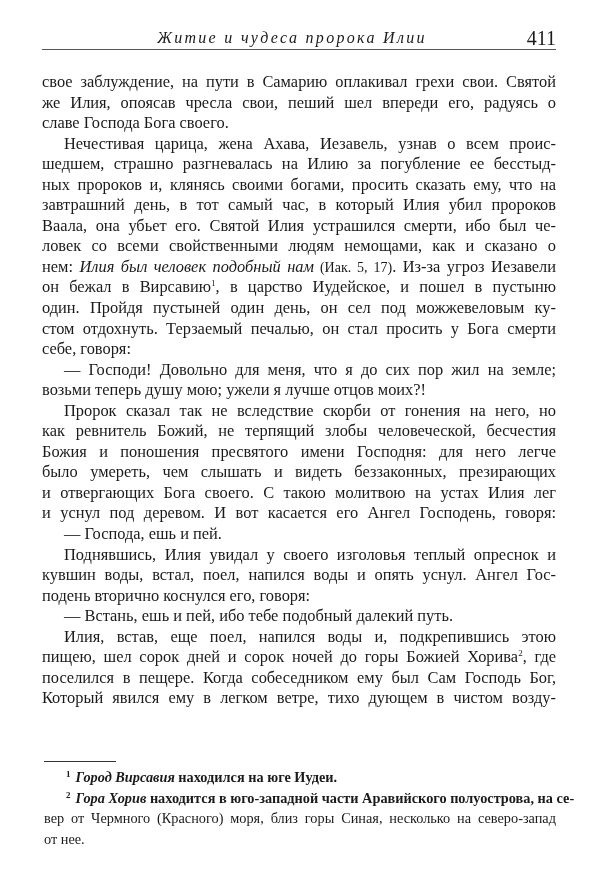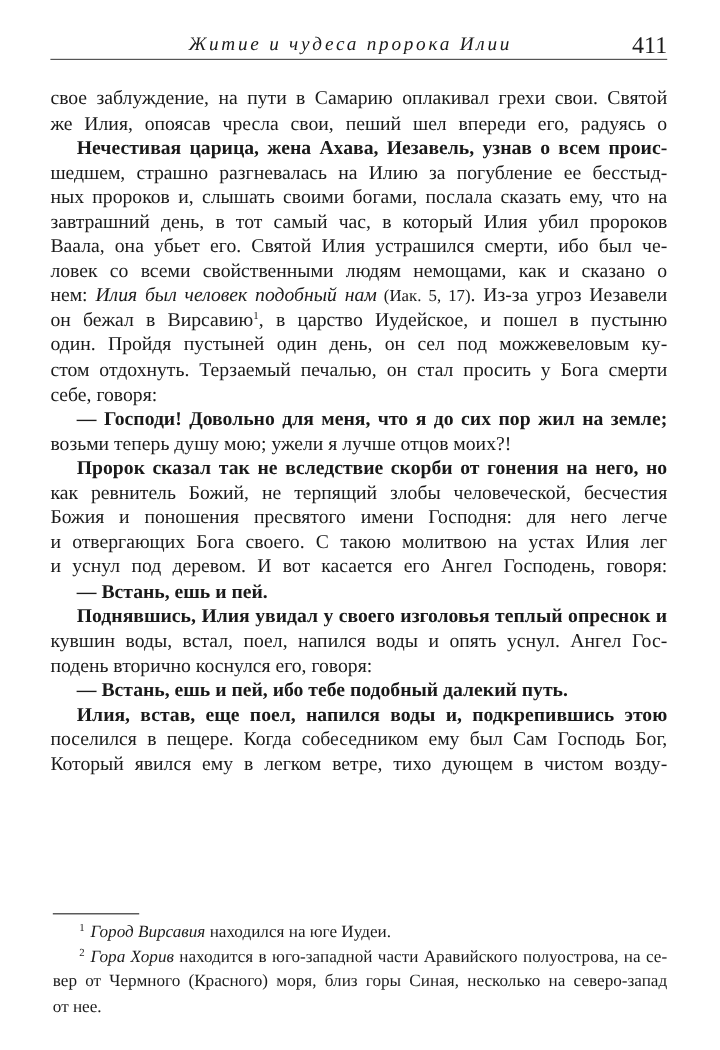--- a/index.html
+++ b/index.html
@@ -7,68 +7,71 @@
          font-family: "Liberation Serif", "DejaVu Serif", serif; color: #1a1a1a; }
   .header { position: absolute; left: 42px; top: 28px; width: 514px; height: 21px;
             border-bottom: 1.5px solid #555; }
   .running-title { position: absolute; left: 0; right: 0; top: 0; text-align: center;
                    font-style: italic; font-size: 16px; letter-spacing: 2.3px; line-height: 20px; padding-right: 14px; }
   .page-number { position: absolute; right: 0; top: 0; font-size: 20px; line-height: 20px; }
   .body-text { position: absolute; left: 42px; top: 72px; width: 514px; }
   .line { display: block; height: 20.55px; line-height: 20.55px; font-size: 16.4px;
           text-align: justify; text-align-last: justify; white-space: nowrap; }
   .line.last { text-align-last: left; }
-  .line.indent { padding-left: 22px; font-weight: bold; }
+  .line.indent { padding-left: 22px; }
   .ital { font-style: italic; }
   .ref { font-size: 14px; }
   sup { font-size: 9px; line-height: 0; vertical-align: 6px; }
   .footnote-rule { position: absolute; left: 44px; top: 761px; width: 72px; height: 0;
                    border-top: 1px solid #333; }
   .footnotes { position: absolute; left: 44px; top: 767px; width: 512px; }
   .fn-line { display: block; height: 20.5px; line-height: 20.5px; font-size: 14.3px;
              text-align: justify; text-align-last: justify; white-space: nowrap; }
-  .fn-line.indent { padding-left: 22px; }
+  .fn-line.indent { padding-left: 22px; font-weight: bold; }
   .fn-line.last { text-align-last: left; }
   .fn-num { font-size: 9px; vertical-align: 5px; line-height: 0; margin-right: 5px; }
 </style>
 </head>
 <body>
 
 <div class="header">
   <div class="running-title">Житие и чудеса пророка Илии</div>
   <div class="page-number">411</div>
 </div>
 
 <div class="body-text">
   <div class="line">свое заблуждение, на пути в Самарию оплакивал грехи свои. Святой</div>
   <div class="line">же Илия, опоясав чресла свои, пеший шел впереди его, радуясь о</div>
+  <div class="line last">славе Господа Бога своего.</div>
   <div class="line indent">Нечестивая царица, жена Ахава, Иезавель, узнав о всем проис-</div>
   <div class="line">шедшем, страшно разгневалась на Илию за погубление ее бесстыд-</div>
-  <div class="line">ных пророков и, слышать своими богами, послала сказать ему, что на</div>
+  <div class="line">ных пророков и, клянясь своими богами, просить сказать ему, что на</div>
   <div class="line">завтрашний день, в тот самый час, в который Илия убил пророков</div>
   <div class="line">Ваала, она убьет его. Святой Илия устрашился смерти, ибо был че-</div>
   <div class="line">ловек со всеми свойственными людям немощами, как и сказано о</div>
   <div class="line"><span>нем: </span><span class="ital">Илия был человек подобный нам</span><span class="ref"> (Иак. 5, 17)</span><span>. Из-за угроз Иезавели</span></div>
   <div class="line"><span>он бежал в Вирсавию</span><sup>1</sup><span>, в царство Иудейское, и пошел в пустыню</span></div>
   <div class="line">один. Пройдя пустыней один день, он сел под можжевеловым ку-</div>
   <div class="line">стом отдохнуть. Терзаемый печалью, он стал просить у Бога смерти</div>
   <div class="line last">себе, говоря:</div>
   <div class="line indent">— Господи! Довольно для меня, что я до сих пор жил на земле;</div>
   <div class="line last">возьми теперь душу мою; ужели я лучше отцов моих?!</div>
   <div class="line indent">Пророк сказал так не вследствие скорби от гонения на него, но</div>
   <div class="line">как ревнитель Божий, не терпящий злобы человеческой, бесчестия</div>
   <div class="line">Божия и поношения пресвятого имени Господня: для него легче</div>
+  <div class="line">было умереть, чем слышать и видеть беззаконных, презирающих</div>
   <div class="line">и отвергающих Бога своего. С такою молитвою на устах Илия лег</div>
   <div class="line">и уснул под деревом. И вот касается его Ангел Господень, говоря:</div>
-  <div class="line indent last">— Встань, ешь и пей.</div>
+  <div class="line indent last">— Господа, ешь и пей.</div>
   <div class="line indent">Поднявшись, Илия увидал у своего изголовья теплый опреснок и</div>
   <div class="line">кувшин воды, встал, поел, напился воды и опять уснул. Ангел Гос-</div>
   <div class="line last">подень вторично коснулся его, говоря:</div>
   <div class="line indent last">— Встань, ешь и пей, ибо тебе подобный далекий путь.</div>
   <div class="line indent">Илия, встав, еще поел, напился воды и, подкрепившись этою</div>
+  <div class="line"><span>пищею, шел сорок дней и сорок ночей до горы Божией Хорива</span><sup>2</sup><span>, где</span></div>
   <div class="line">поселился в пещере. Когда собеседником ему был Сам Господь Бог,</div>
   <div class="line">Который явился ему в легком ветре, тихо дующем в чистом возду-</div>
 </div>
 
 <div class="footnote-rule"></div>
 
 <div class="footnotes">
   <div class="fn-line indent last"><span class="fn-num">1</span><span class="ital">Город Вирсавия</span><span> находился на юге Иудеи.</span></div>
   <div class="fn-line indent"><span class="fn-num">2</span><span class="ital">Гора Хорив</span><span> находится в юго-западной части Аравийского полуострова, на се-</span></div>
   <div class="fn-line">вер от Чермного (Красного) моря, близ горы Синая, несколько на северо-запад</div>

